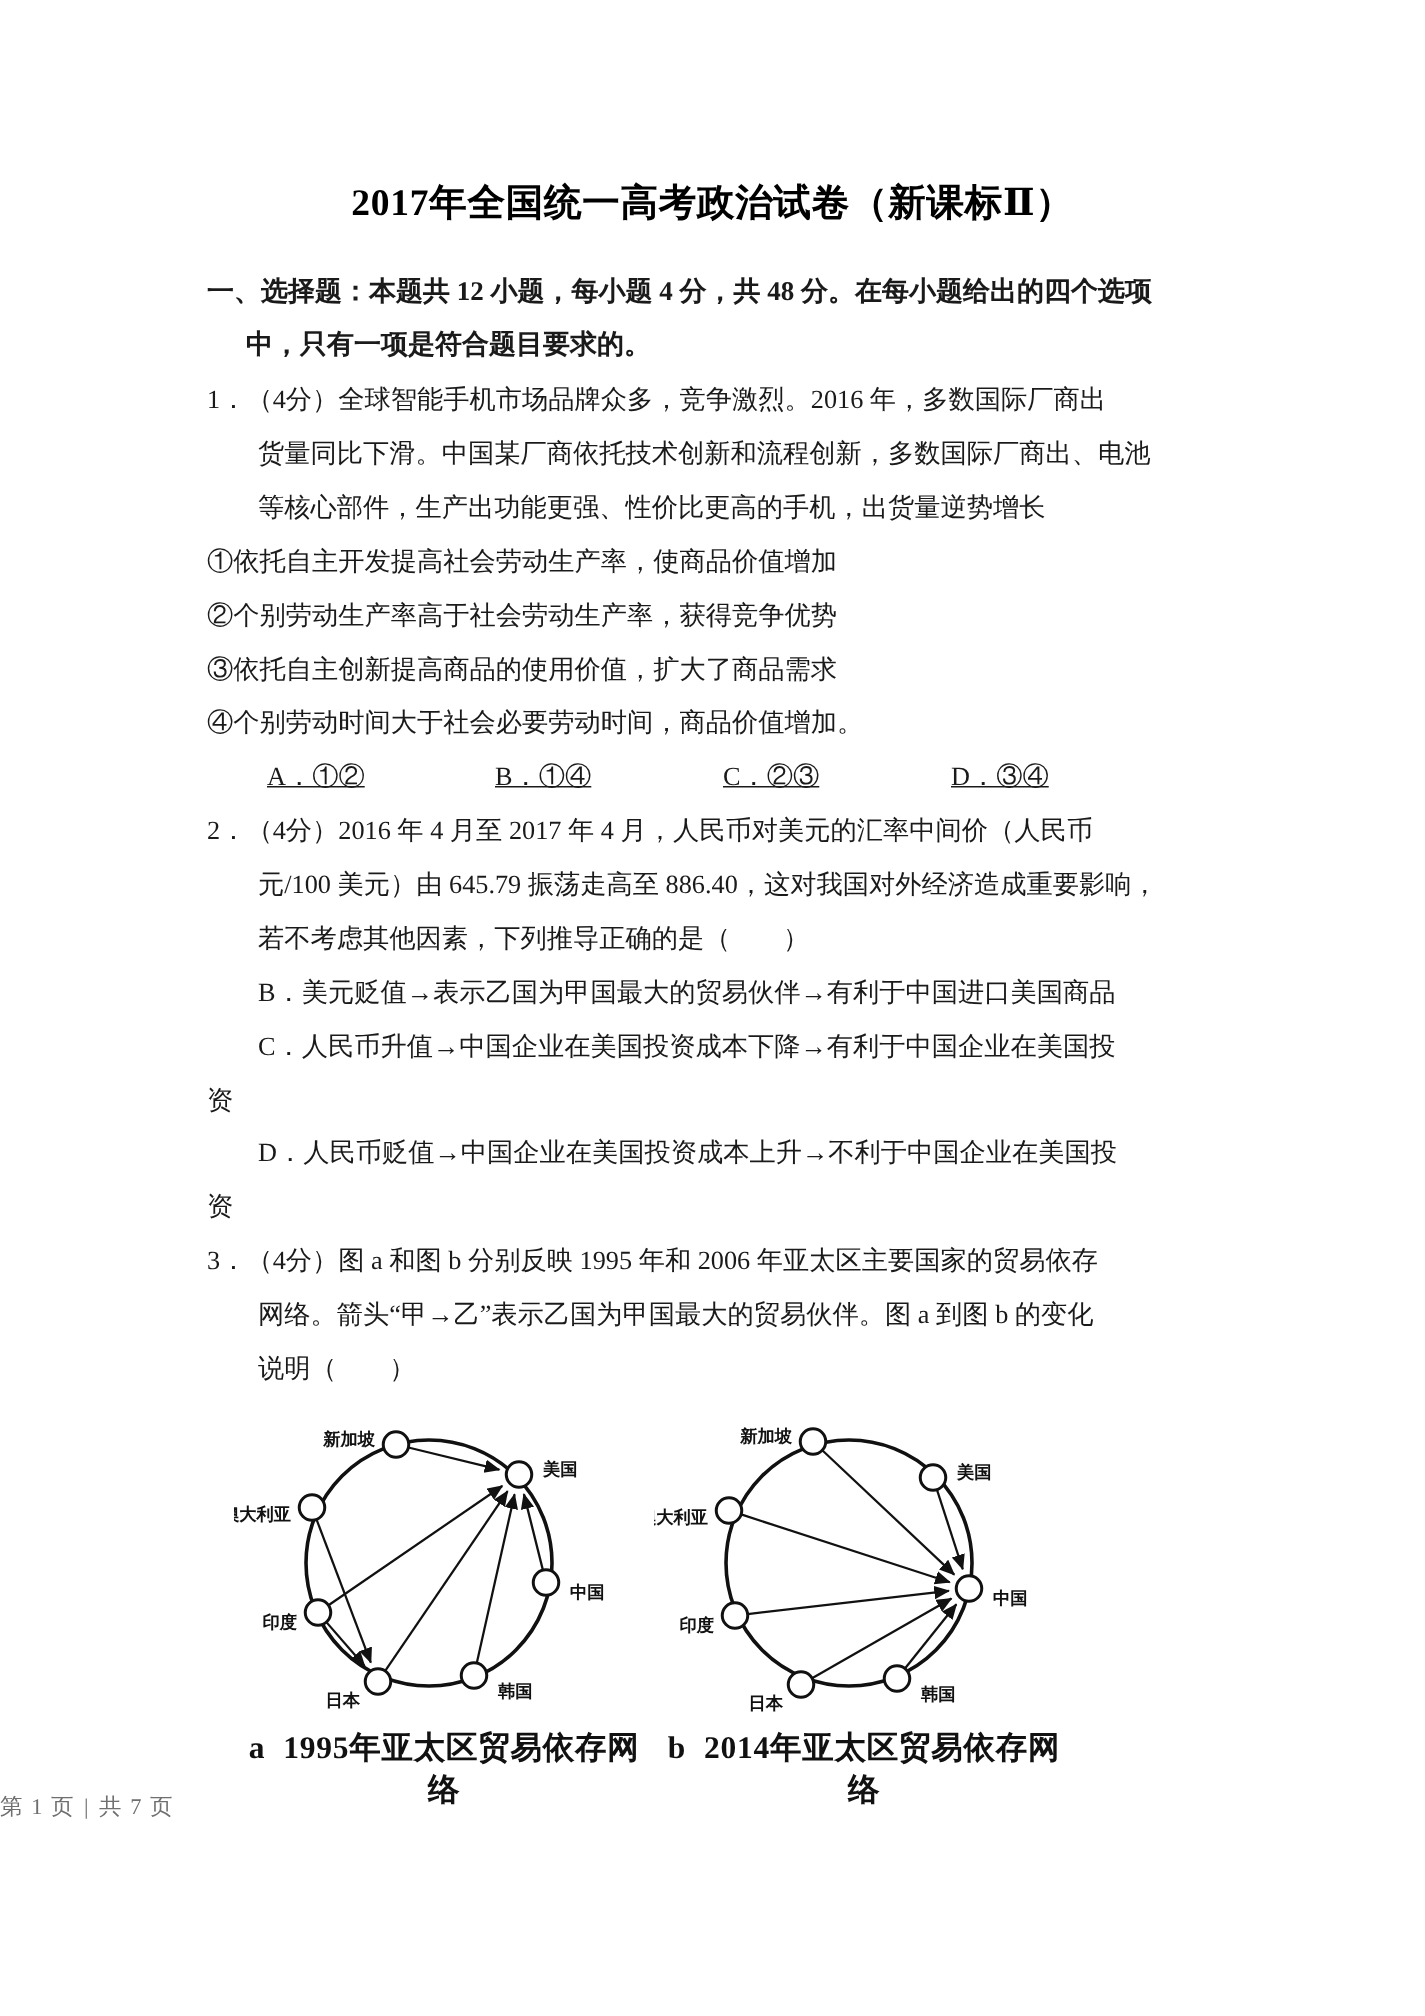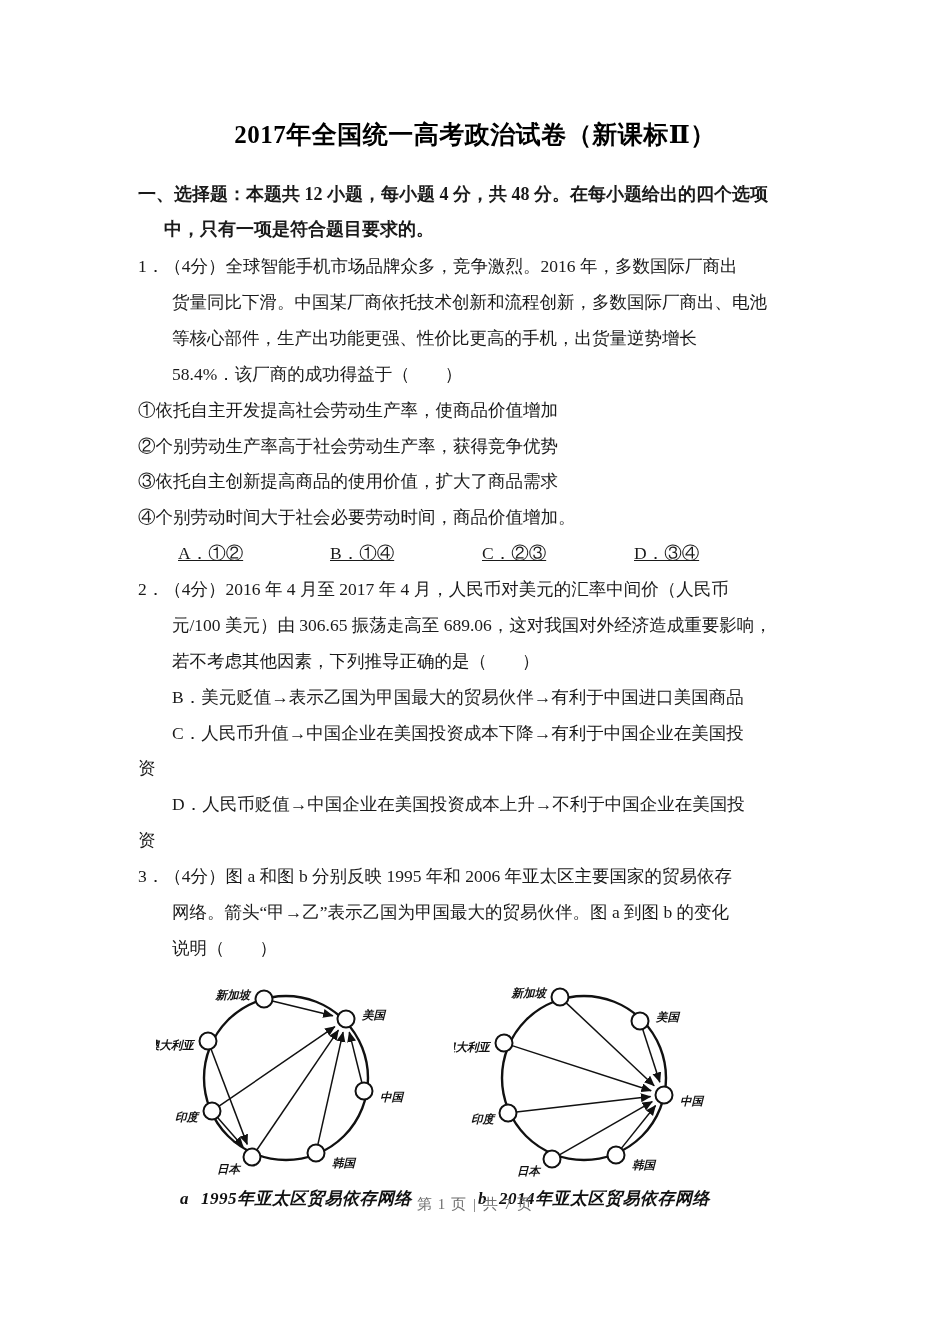--- a/index.html
+++ b/index.html
@@ -92,44 +92,42 @@
     width: 152px;
     flex: 0 0 auto;
     white-space: nowrap;
   }
 
   
   .figures {
     display: flex;
     padding-left: 18px;
     padding-top: 10px;
-    gap: 18px;
-    font-style: italic;
   }
   .figure {
     width: 280px;
     position: relative;
   }
   .figure svg { display: block; }
   .fig-caption {
-    font-size: 17px;
+    font-size: 21px;
     font-weight: bold;
     text-align: center;
     margin-top: -2px;
     letter-spacing: 0.5px;
     color: #111;
   }
   .fig-caption .fig-letter { margin-right: 12px; }
 
   .footer {
     position: absolute;
     left: 0;
     right: 0;
     bottom: 58px;
-    text-align: center;
+    text-align: left;
     font-size: 15px;
     color: #6f6f6f;
     letter-spacing: 1px;
   }
   .footer .sep { margin: 0 6px; }
 
   .node-label {
     font-family: "Liberation Sans", "DejaVu Sans", sans-serif;
     font-size: 11.5px;
     font-weight: bold;
@@ -149,38 +147,37 @@
       <span>一、选择题：本题共 12 小题，每小题 4 分，共 48 分。在每小题给出的四个选项</span>
       <span class="wrap2">中，只有一项是符合题目要求的。</span>
     </div>
 
     <div class="q-block">
       <div class="q-line q-first">
         <span class="q-num">1．</span><span>（4分）全球智能手机市场品牌众多，竞争激烈。2016 年，多数国际厂商出</span>
       </div>
       <div class="q-line q-indent">货量同比下滑。中国某厂商依托技术创新和流程创新，多数国际厂商出、电池</div>
       <div class="q-line q-indent">等核心部件，生产出功能更强、性价比更高的手机，出货量逆势增长</div>
-      <div class="q-line q-indent">58.4%．该厂商的成功得益于（　　）</div>
       <div class="q-line q-hang">①依托自主开发提高社会劳动生产率，使商品价值增加</div>
       <div class="q-line q-hang">②个别劳动生产率高于社会劳动生产率，获得竞争优势</div>
       <div class="q-line q-hang">③依托自主创新提高商品的使用价值，扩大了商品需求</div>
       <div class="q-line q-hang">④个别劳动时间大于社会必要劳动时间，商品价值增加。</div>
       <div class="opt-row">
         <span class="opt-cell">A．①②</span>
         <span class="opt-cell">B．①④</span>
         <span class="opt-cell">C．②③</span>
         <span class="opt-cell">D．③④</span>
       </div>
     </div>
 
     <div class="q-block">
       <div class="q-line q-first">
         <span class="q-num">2．</span><span>（4分）2016 年 4 月至 2017 年 4 月，人民币对美元的汇率中间价（人民币</span>
       </div>
-      <div class="q-line q-indent">元/100 美元）由 306.65 振荡走高至 689.06，这对我国对外经济造成重要影响，</div>
+      <div class="q-line q-indent">元/100 美元）由 645.79 振荡走高至 886.40，这对我国对外经济造成重要影响，</div>
       <div class="q-line q-indent">若不考虑其他因素，下列推导正确的是（　　）</div>
 
       <div class="q-line q-opt">B．美元贬值→表示乙国为甲国最大的贸易伙伴→有利于中国进口美国商品</div>
       <div class="q-line q-opt">C．人民币升值→中国企业在美国投资成本下降→有利于中国企业在美国投</div>
       <div class="q-line q-hang">资</div>
       <div class="q-line q-opt">D．人民币贬值→中国企业在美国投资成本上升→不利于中国企业在美国投</div>
       <div class="q-line q-hang">资</div>
     </div>
 
     <div class="q-block">

